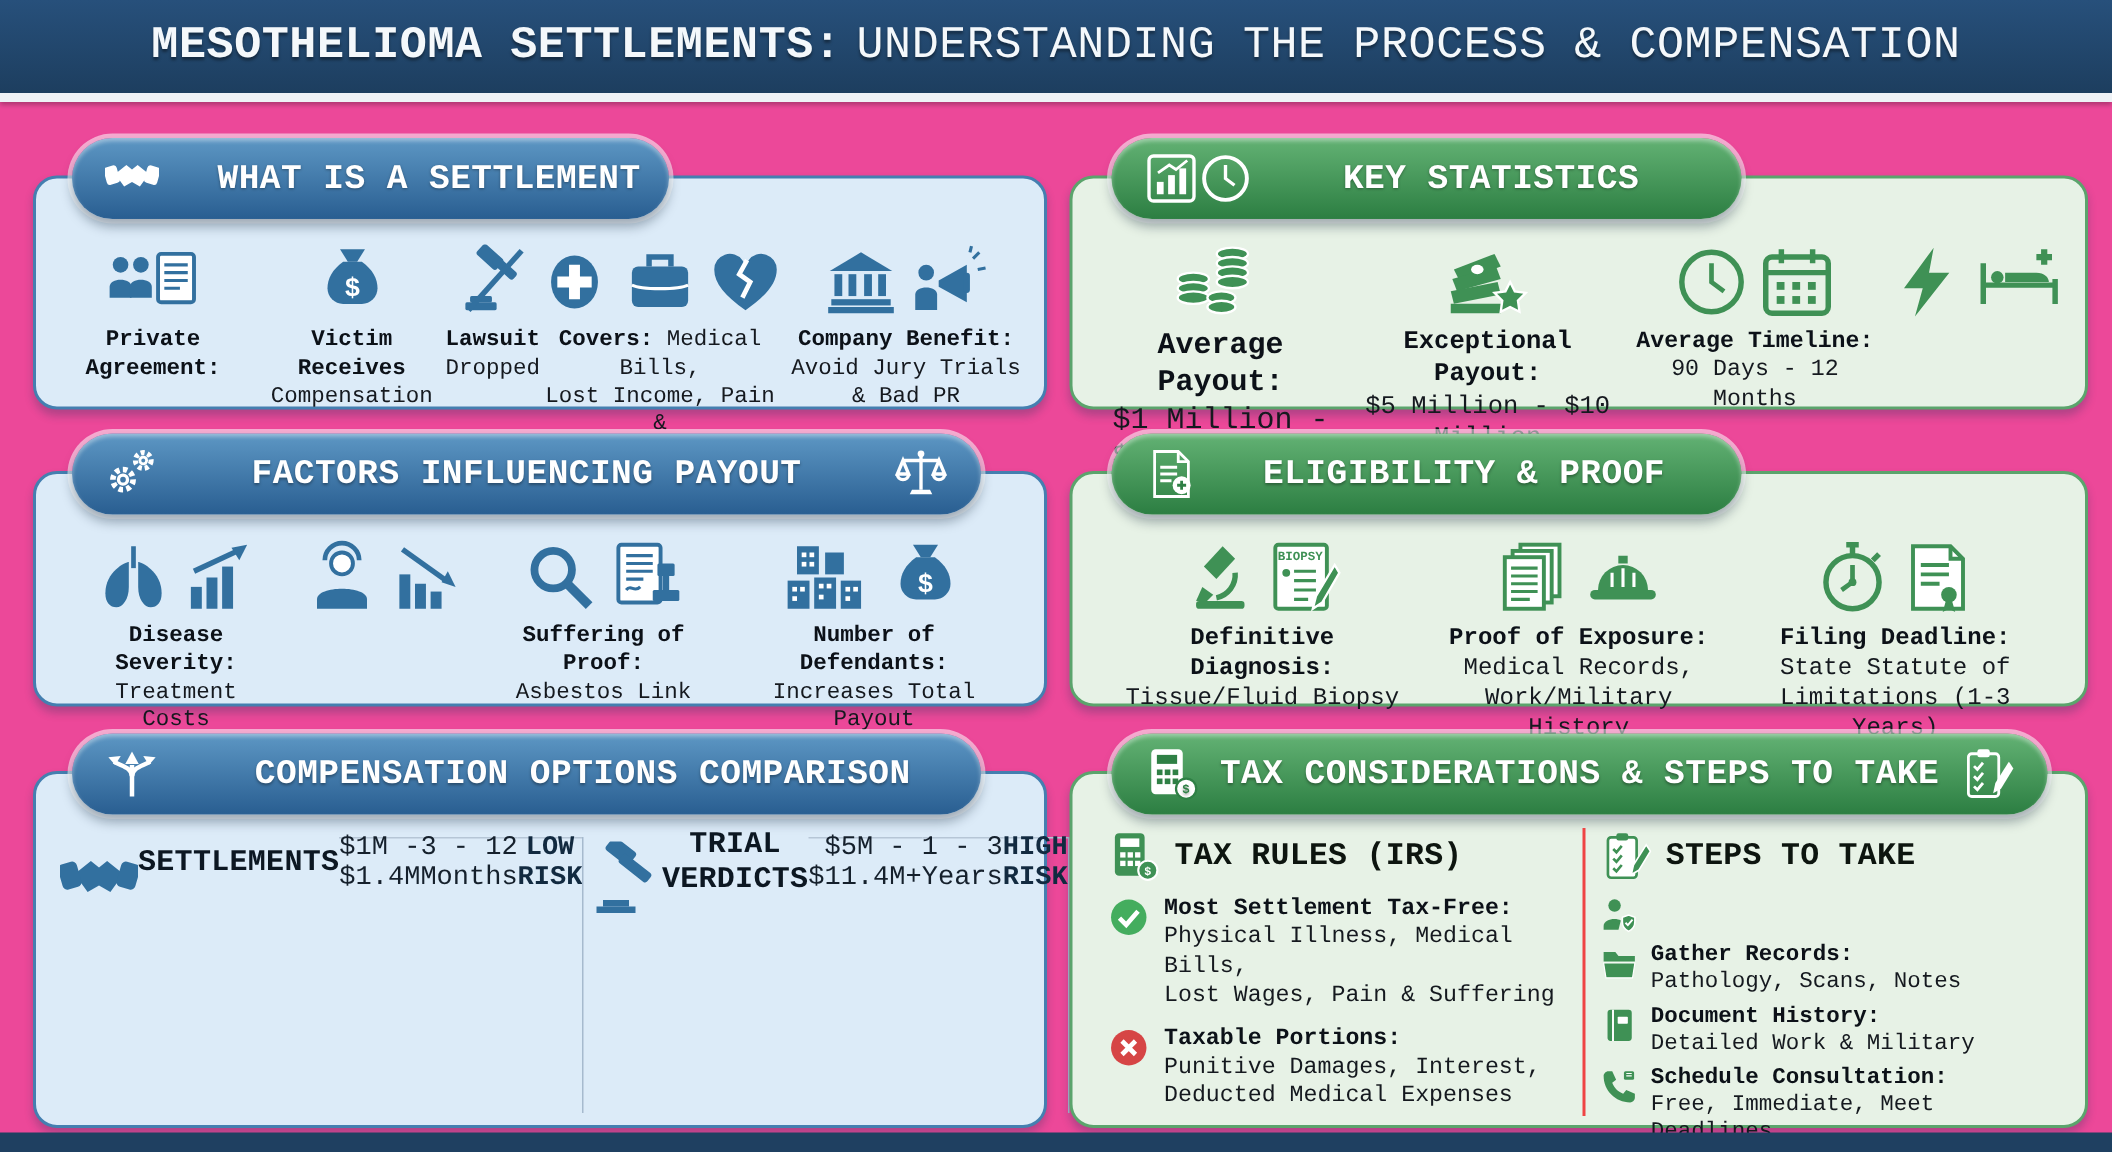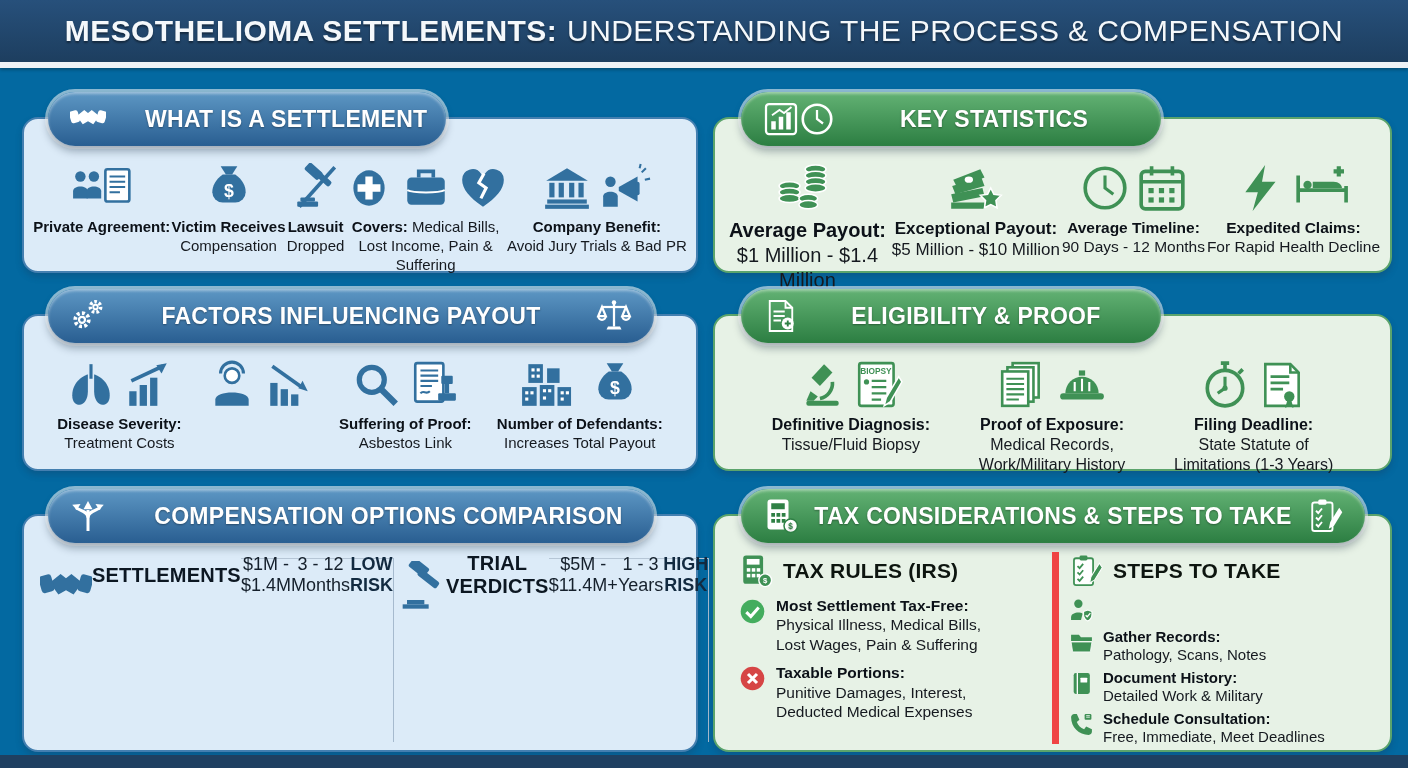--- a/index.html
+++ b/index.html
@@ -1,17 +1,17 @@
 <!DOCTYPE html>
 <html><head>
 <meta charset="utf-8">
 <style>
   html,body{margin:0;padding:0;background:#e8ecef;}
-  .page{position:relative;width:1408px;height:768px;background:#0369a1;overflow:hidden;
-        font-family:Liberation Sans, sans-serif;}
+  .page{position:relative;width:1408px;height:768px;background:#ec4899;overflow:hidden;
+        font-family:Liberation Mono, monospace;}
   
   .topbar{position:absolute;top:0;left:0;right:0;height:62px;
           background:linear-gradient(#27507b,#1d3e5f);display:flex;align-items:center;justify-content:center;
           border-bottom:6px solid #eef2f6;box-shadow:0 2px 3px rgba(0,0,0,.25);}
   .topbar .t{color:#f4f8fb;font-size:30px;letter-spacing:.4px;text-shadow:0 2px 2px rgba(0,0,0,.4);white-space:nowrap;}
   .topbar .t b{font-weight:700;margin-right:10px;}
   .topbar .t span{font-weight:400;}
   .bottombar{position:absolute;left:0;right:0;bottom:0;height:13px;background:#1f4061;}
   
   .panel{position:absolute;border-radius:16px;border:2px solid;box-shadow:0 4px 6px rgba(25,55,85,.28);}
@@ -40,21 +40,21 @@
   .cmp .col{flex:1;display:flex;text-align:center;color:#15202c;}
   .cmp .col + .col{border-left:1px solid #a6bace;}
   .cmp .icncell{height:58px;display:flex;align-items:center;justify-content:center;color:#32709f;}
   .cmp .icncell svg{height:52px;width:auto;}
   .cmp .name{height:34px;font-size:20px;font-weight:700;color:#0c1722;display:flex;align-items:center;justify-content:center;letter-spacing:.2px;}
   .cmp .cell{height:32px;font-size:18px;display:flex;align-items:center;justify-content:center;border-top:1px solid #b6c6d6;}
   .cmp .risk{font-weight:700;color:#122a40;}
   
   .taxwrap{position:absolute;left:14px;right:8px;top:36px;bottom:6px;display:flex;}
   .taxcol{flex:1;padding:0 10px;box-sizing:border-box;}
-  .taxcol + .taxcol{border-left:7px solid #ef4444;}
+  .taxcol + .taxcol{border-left:2px solid #ef4444;}
   .sec-h{display:flex;align-items:center;gap:10px;margin:2px 0 8px;}
   .sec-h .icn svg{height:34px;width:auto;}
   .sec-h .tt{font-size:21px;font-weight:700;color:#0d150f;letter-spacing:.2px;}
   .bullet{display:flex;gap:10px;margin-bottom:9px;align-items:flex-start;}
   .bullet .icn svg{height:27px;width:auto;margin-top:2px;}
   .bullet .lbl{text-align:left;max-width:none;font-size:15.5px;}
   .step{display:flex;gap:9px;margin-bottom:5px;align-items:flex-start;}
   .step .icn{color:#3f9155;} .step .icn svg{height:25px;width:auto;margin-top:2px;}
   .step .lbl{text-align:left;max-width:none;font-size:15px;line-height:1.2;}
   .icn{display:inline-flex;}
@@ -304,24 +304,20 @@
               </svg>
             </span>
             <span class="icn">
               <svg viewBox="0 0 54 48">
                 <path d="M4 12v26M4 26h46M50 22v16" stroke="currentColor" stroke-width="3.5" fill="none"></path>
                 <circle cx="13" cy="21" r="4" fill="currentColor"></circle>
                 <path d="M18 18h20c5 0 8 3 8 6H18z" fill="currentColor"></path>
                 <path d="M43 3v10M38 8h10" stroke="currentColor" stroke-width="4"></path>
               </svg>
             </span>
-          </div>
-        <div class="lbl" style="font-size:15.5px;max-width:none;">
-            <span class="t">Expedited Claims:</span>
-            <span class="d">For Rapid Health Decline</span>
           </div>
       </div>
     </div>
   </div>
 
   <div class="panel blue" style="left:22px;top:314px;width:672px;height:153px;">
     <div class="pill blue" style="left:24px;width:606px;">
       <span class="icn">
           <span class="icn">
             <svg viewBox="0 0 48 48">

